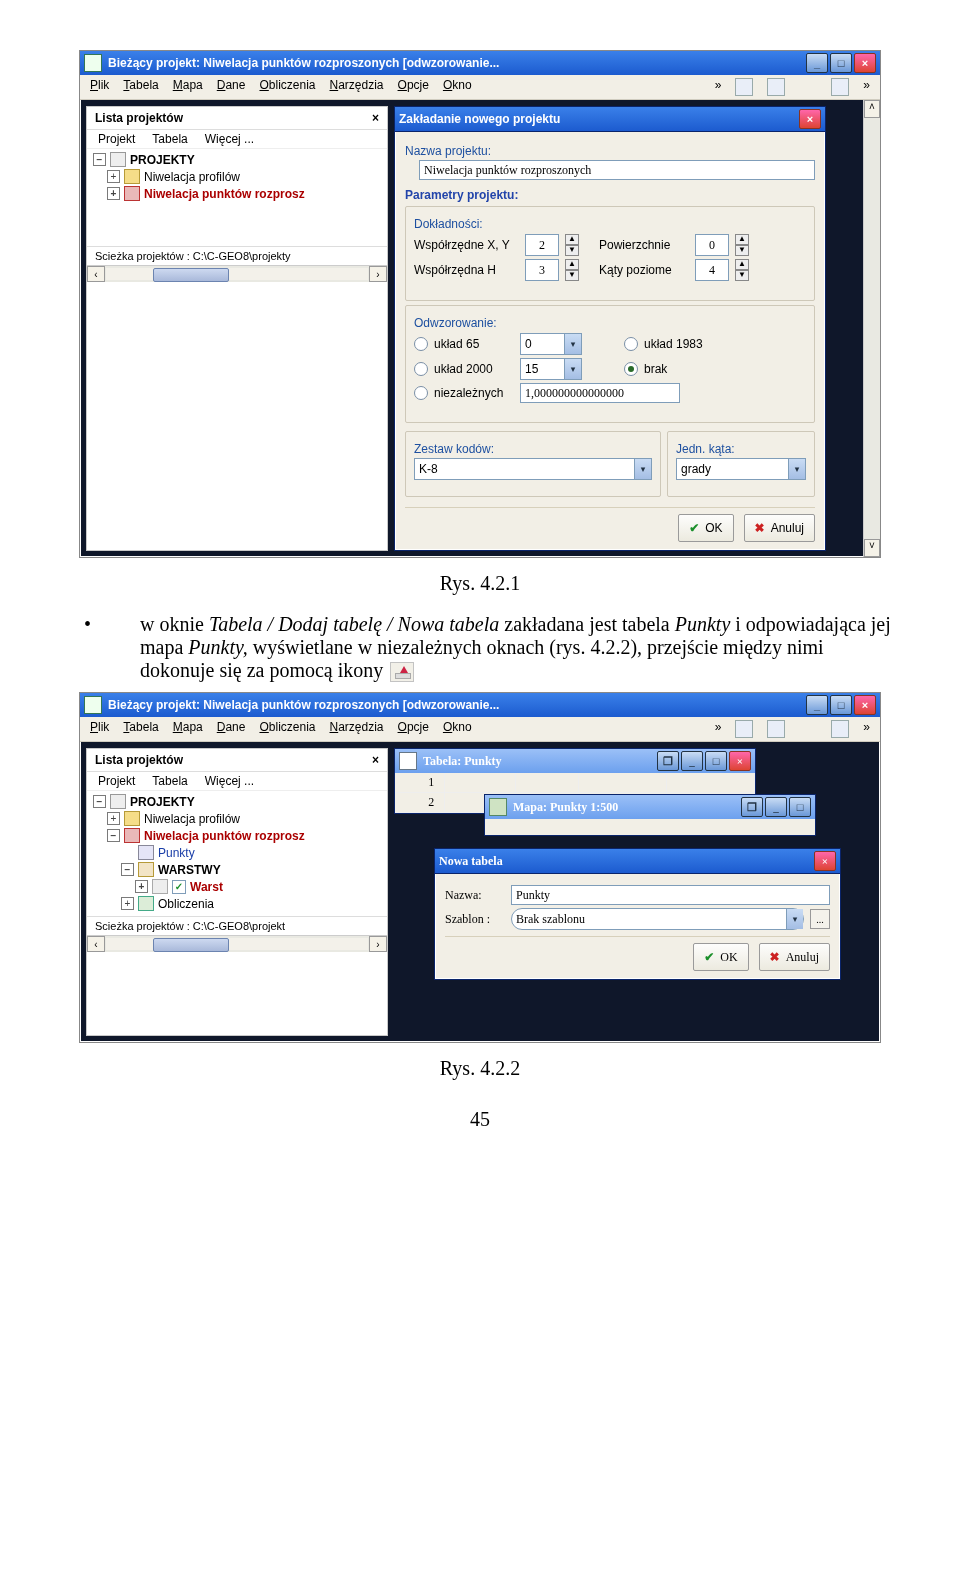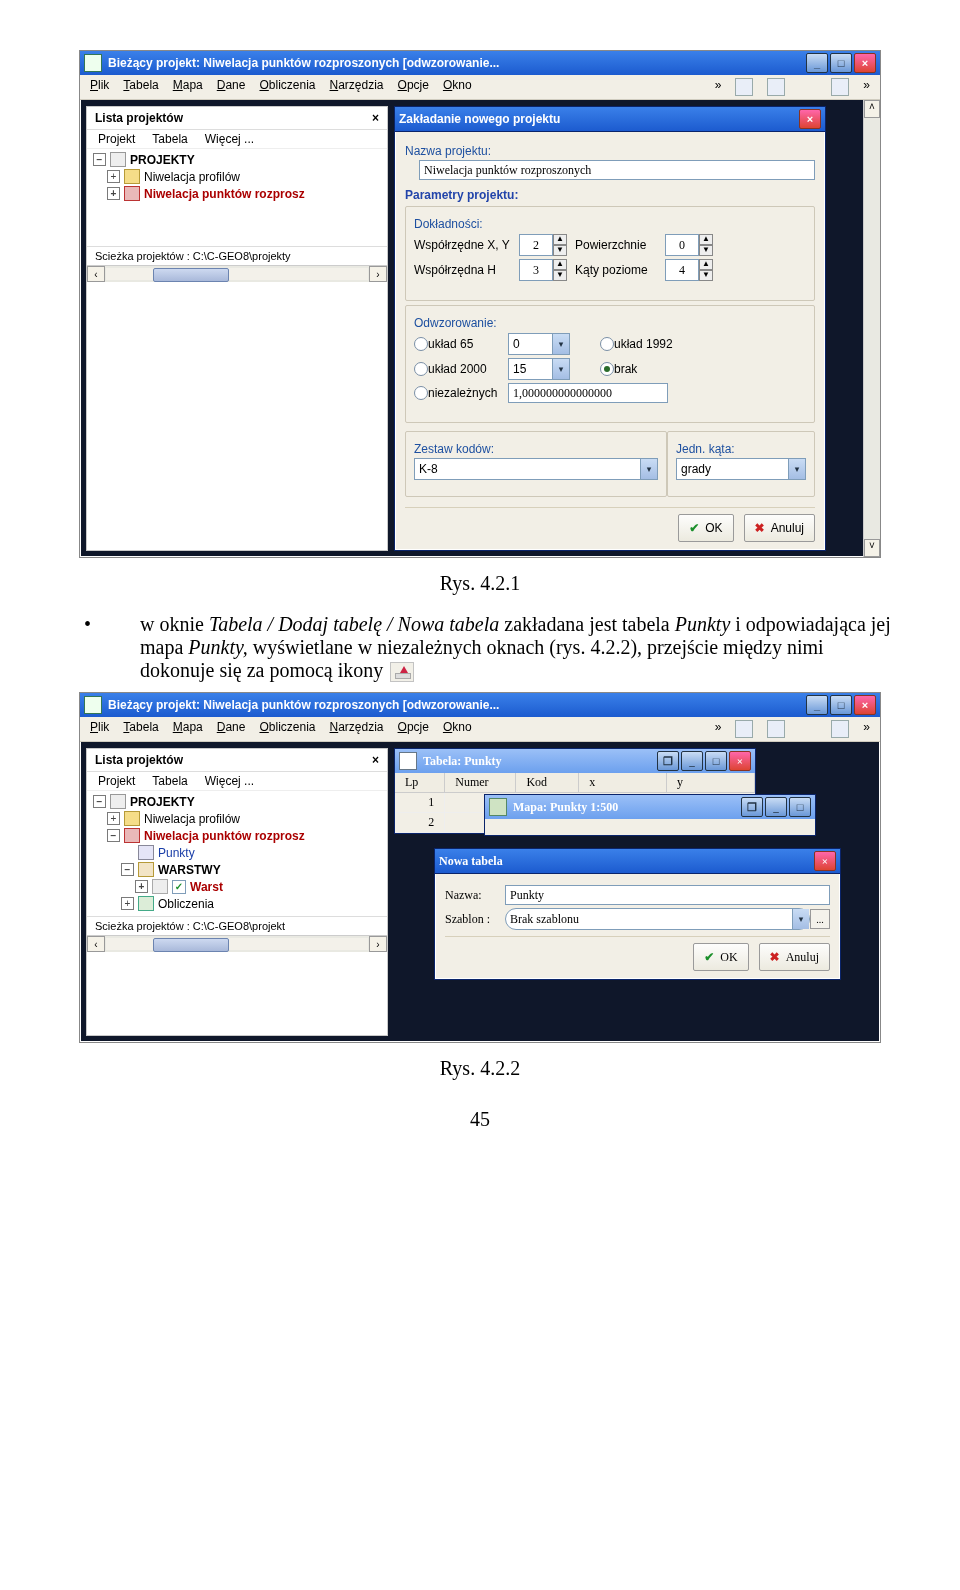--- a/index.html
+++ b/index.html
@@ -89,21 +89,21 @@
     position:relative;
     border:1px solid #0a246a; background:#f2efe6; font-size:12px;
     box-shadow:inset 0 0 0 1px #fff;
   }
   .dialog .titlebar { border-bottom:1px solid #0a246a;}
   .dialog-body { padding:8px 10px; }
   .lbl-blue { color:#2244aa; font-weight:bold; margin:4px 0 2px; display:block;}
   .lbl-blue.small { font-weight:normal; color:#1e50a0;}
   .txt { width:100%; box-sizing:border-box; border:1px solid #7f9db9; background:#fff; height:20px; padding:0 4px; font:12px Tahoma;}
   .group { border:1px solid #cec8b8; border-radius:2px; padding:6px 8px 16px; margin:4px 0; position:relative;}
-  .row { display:flex; align-items:center; margin:3px 0;}
+  .row { display:flex; align-items:center; gap:6px; margin:3px 0;}
   .row .cell-l { width:105px;}
   .spin { width:28px; height:18px; border:1px solid #7f9db9; background:#fff; text-align:center; font:12px Tahoma;}
   .spin-btns { width:14px; display:flex; flex-direction:column;}
   .spin-btns span { height:9px; border:1px solid #888; background:#eee; font-size:8px; line-height:7px; text-align:center;}
   .radio { width:12px; height:12px; border:1px solid #7a8fa6; border-radius:50%; background:#fff; display:inline-flex; align-items:center; justify-content:center;}
   .radio.checked::after{content:"";width:6px;height:6px;background:#2a6b2a;border-radius:50%;}
   .combo { height:20px; border:1px solid #7f9db9; background:#fff; display:flex; align-items:center;}
   .combo .ct { flex:1; padding:0 4px;}
   .combo .cb { width:16px; height:100%; background:linear-gradient(#c9dcf4,#a4bee4); border-left:1px solid #7f9db9; display:flex; align-items:center; justify-content:center; font-size:9px; color:#234;}
   .btns-row { display:flex; justify-content:flex-end; gap:10px; margin-top:6px; border-top:1px solid #d7d0bb; padding-top:6px;}
@@ -260,21 +260,21 @@
               <span class="lbl-blue small">Odwzorowanie:</span>
               <div class="row">
                 <span class="radio"></span>
                 <span style="width:80px;">układ 65</span>
                 <div class="combo" style="width:60px;">
                     <span class="ct">0</span>
                     <span class="cb">▾</span>
                   </div>
                 <span style="width:30px;"></span>
                 <span class="radio"></span>
-                <span>układ 1992</span>
+                <span>układ 1983</span>
               </div>
               <div class="row">
                 <span class="radio"></span>
                 <span style="width:80px;">układ 2000</span>
                 <div class="combo" style="width:60px;">
                     <span class="ct">15</span>
                     <span class="cb">▾</span>
                   </div>
                 <span style="width:30px;"></span>
                 <span class="radio checked"></span>
@@ -424,27 +424,20 @@
           <div class="titlebar light">
             <span class="tool-icon" style="background:#fff;border-color:#678;"></span>
             <span class="title-text">Tabela: Punkty</span>
             <div class="win-btns">
               <span class="win-btn">❐</span>
               <span class="win-btn">_</span>
               <span class="win-btn">□</span>
               <span class="win-btn close">×</span>
             </div>
           </div>
-          <div class="tbl-head">
-            <span style="width:35px;">Lp</span>
-            <span style="width:60px;">Numer</span>
-            <span style="width:50px;">Kod</span>
-            <span style="width:80px;">x</span>
-            <span style="width:80px;">y</span>
-          </div>
           <div class="tbl-row">
               <span style="width:35px;">1</span>
               <span style="width:60px;"></span>
               <span style="width:50px;"></span>
               <span style="width:80px;"></span>
               <span style="width:80px;"></span>
             </div>
           <div class="tbl-row">
               <span style="width:35px;">2</span>
               <span style="width:60px;"></span>

